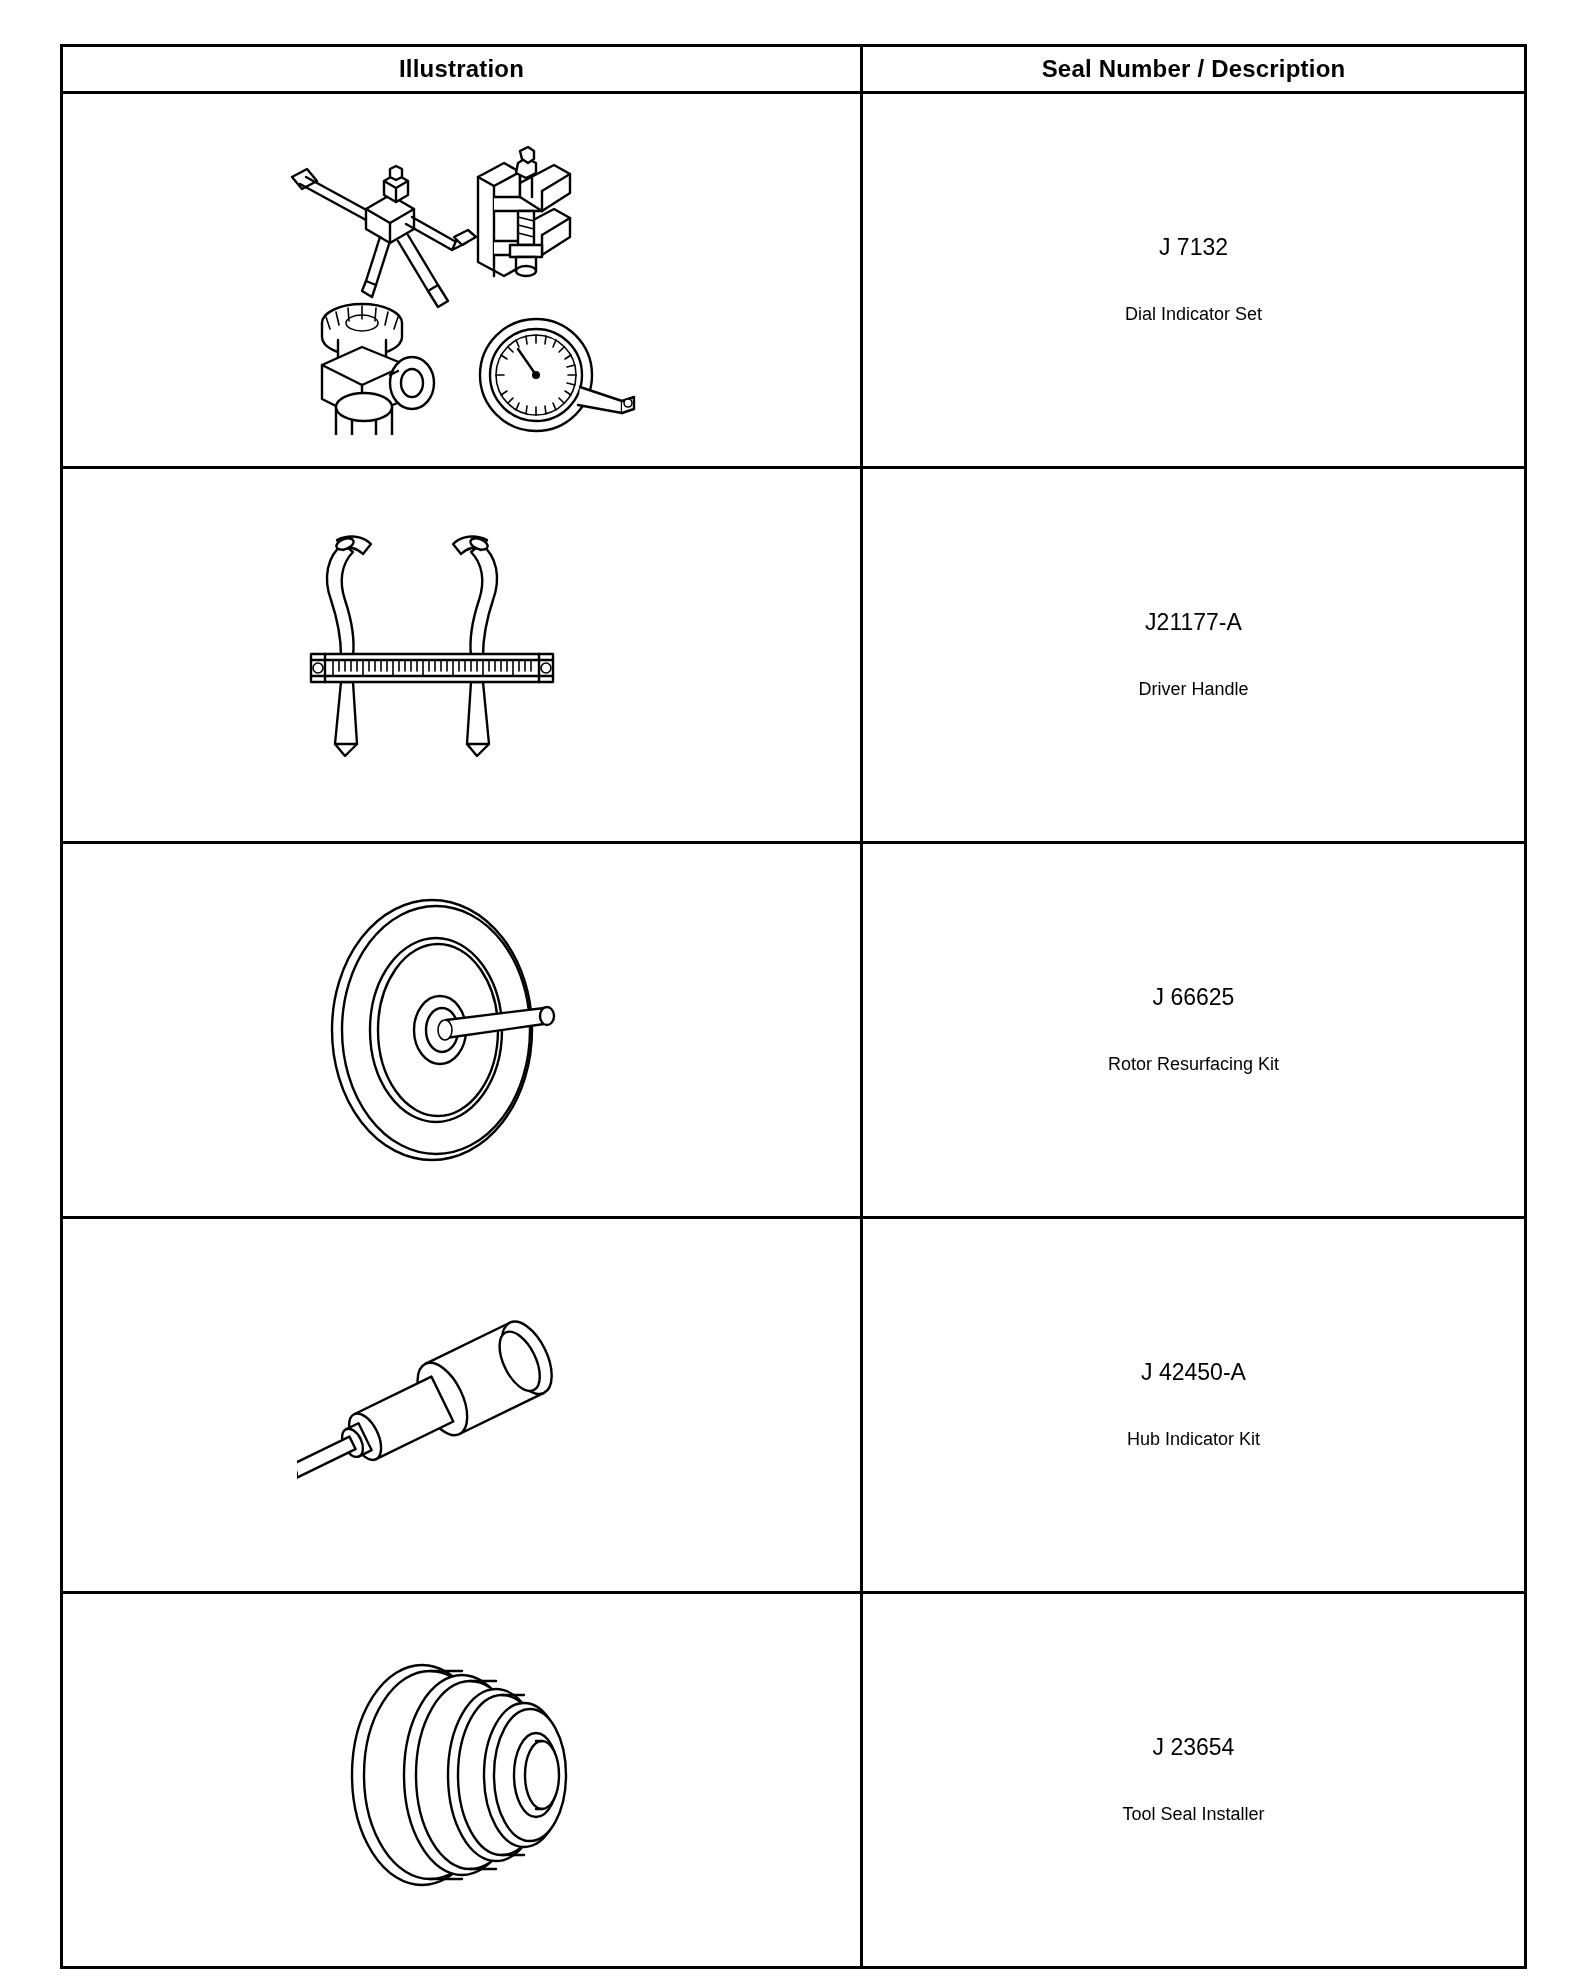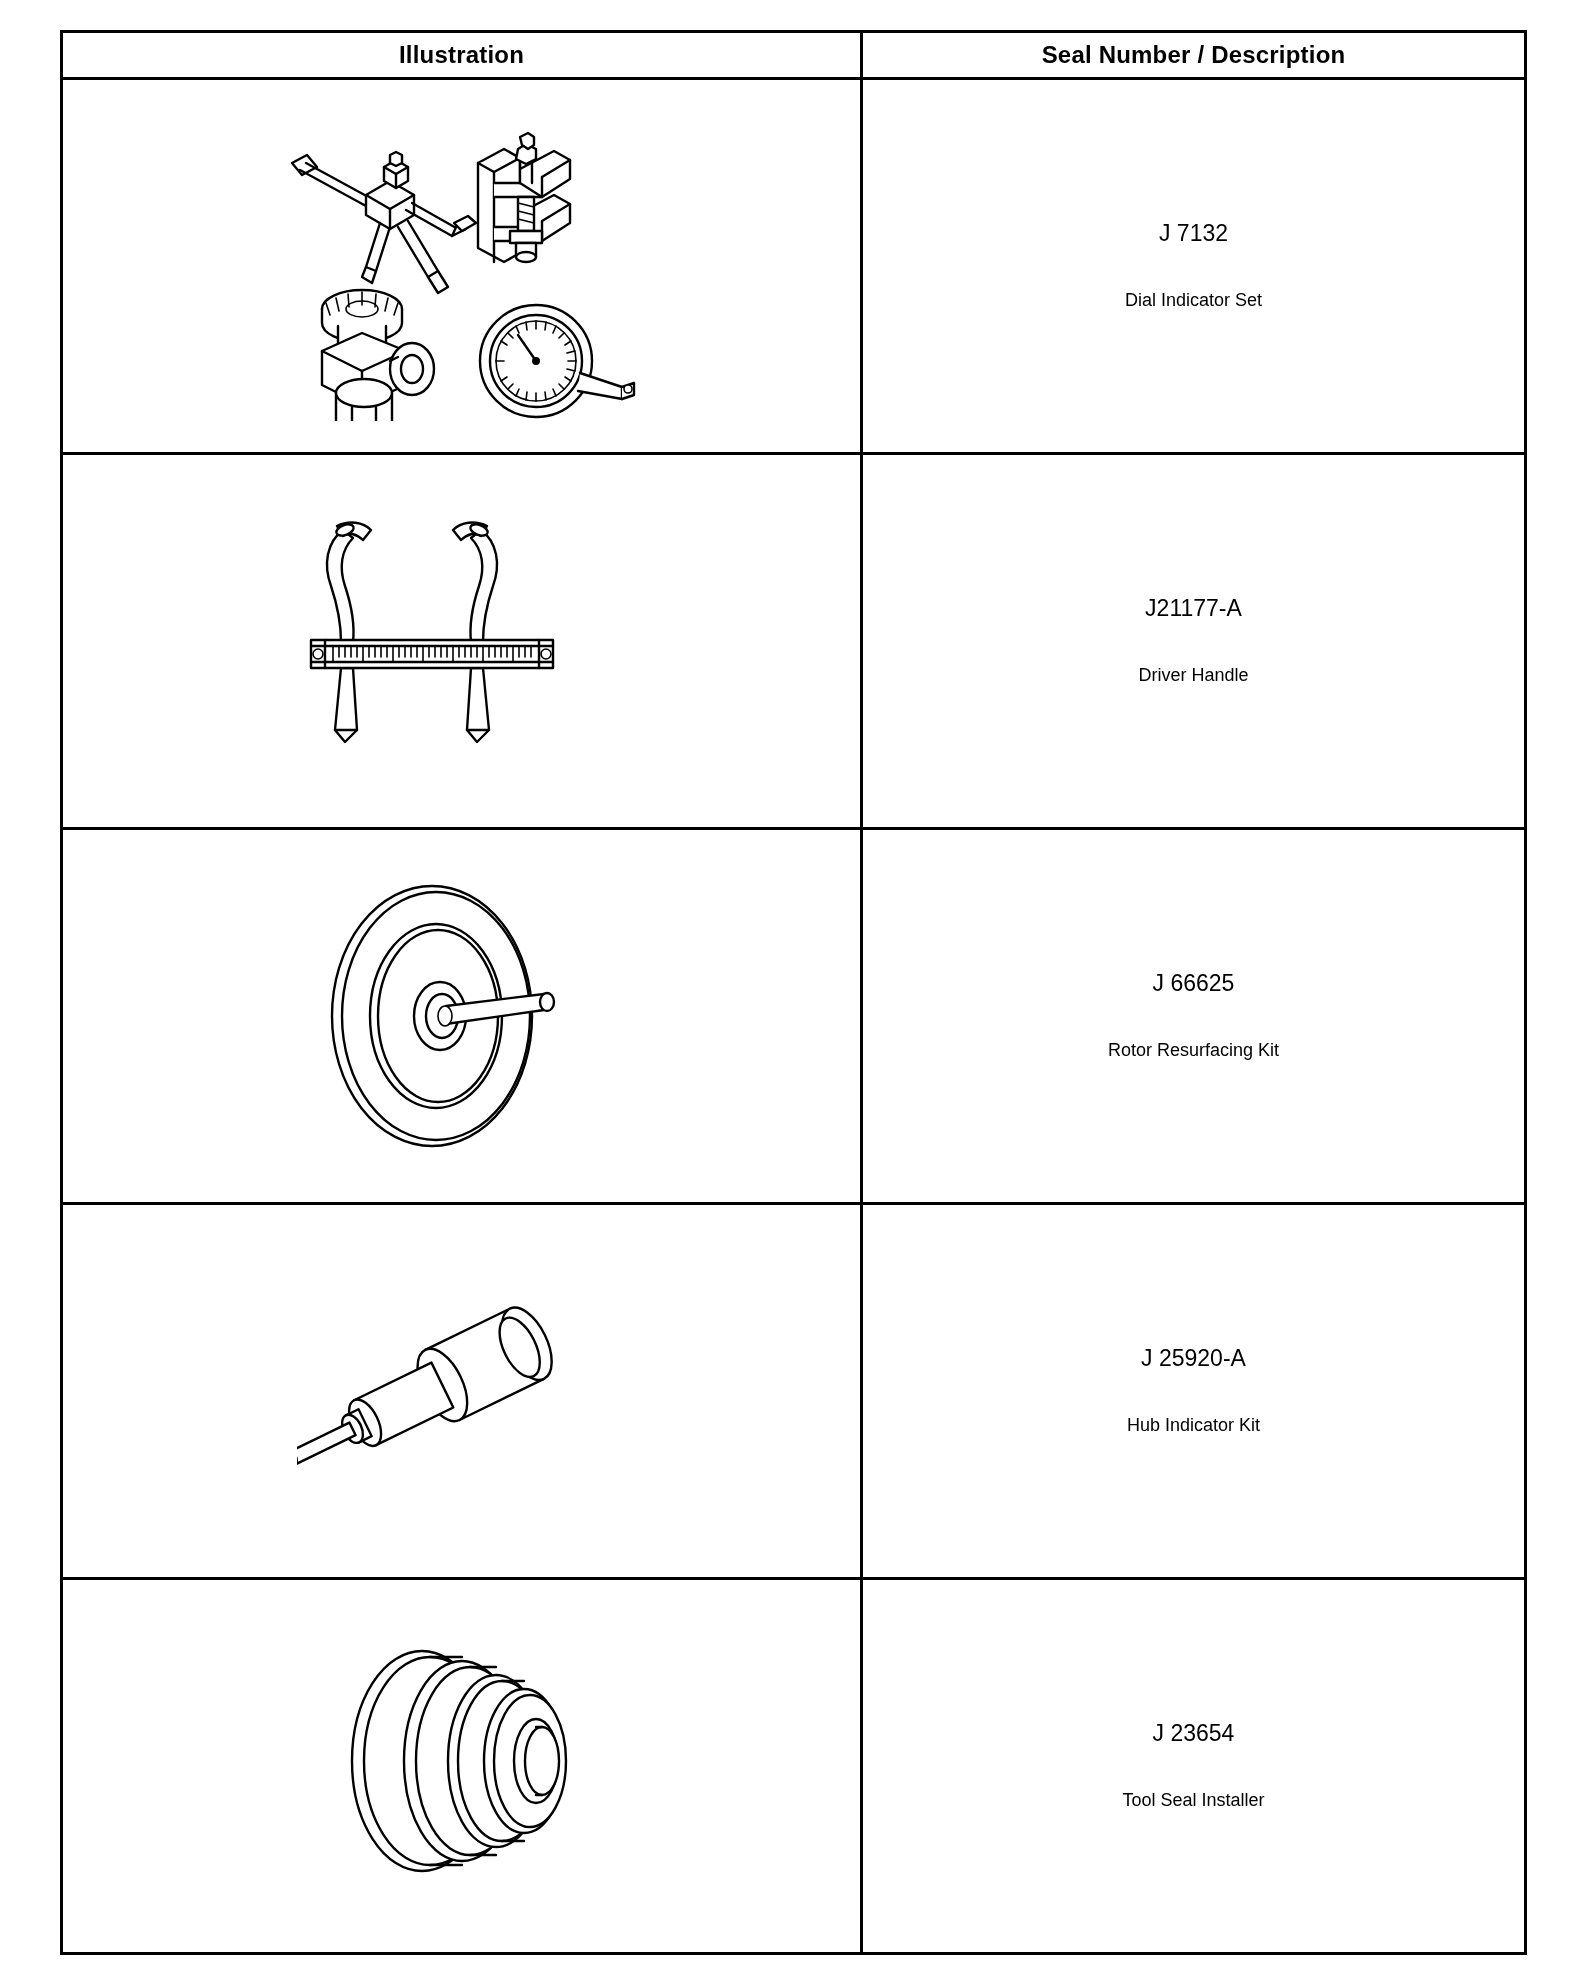--- a/index.html
+++ b/index.html
@@ -12,21 +12,21 @@
     height: 1980px;
     font-family: "Liberation Sans", sans-serif;
     color: #000000;
     -webkit-font-smoothing: antialiased;
   }
   .page {
     position: relative;
     width: 1568px;
     height: 1980px;
     box-sizing: border-box;
-    padding: 30px 60px 0 60px;
+    padding: 44px 60px 0 60px;
   }
   table.tool-table {
     width: 1464px;
     border-collapse: collapse;
     table-layout: fixed;
   }
   table.tool-table th,
   table.tool-table td {
     border: 3px solid #000000;
     padding: 0;
@@ -336,21 +336,21 @@
                 <ellipse class="lnf" cx="50" cy="111" rx="9" ry="15"></ellipse>
 
                 <path class="lnf" d="M-18 104 L50 104 L50 118 L-18 118 Z"></path>
                 <ellipse class="lnf" cx="-18" cy="111" rx="5" ry="7"></ellipse>
               </g>
             </svg>
           </div>
         </td>
         <td class="desc-cell">
           <div class="desc-inner">
-            <span class="tool-number">J 25920-A</span>
+            <span class="tool-number">J 42450-A</span>
             <span class="tool-desc">Hub Indicator Kit</span>
           </div>
         </td>
       </tr>
 
       <tr>
         <td class="illus-cell">
           <div class="illus-wrap">
             <svg width="300" height="290" viewBox="0 0 300 290" aria-hidden="true">
 

